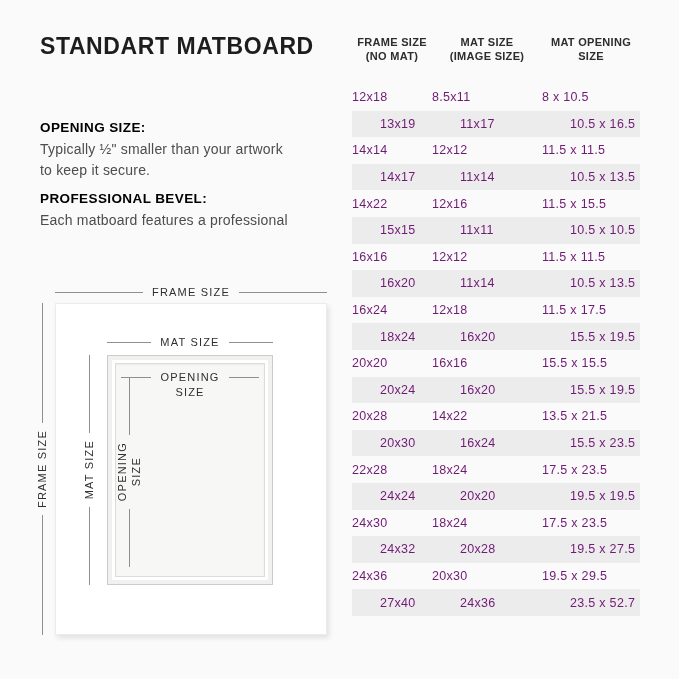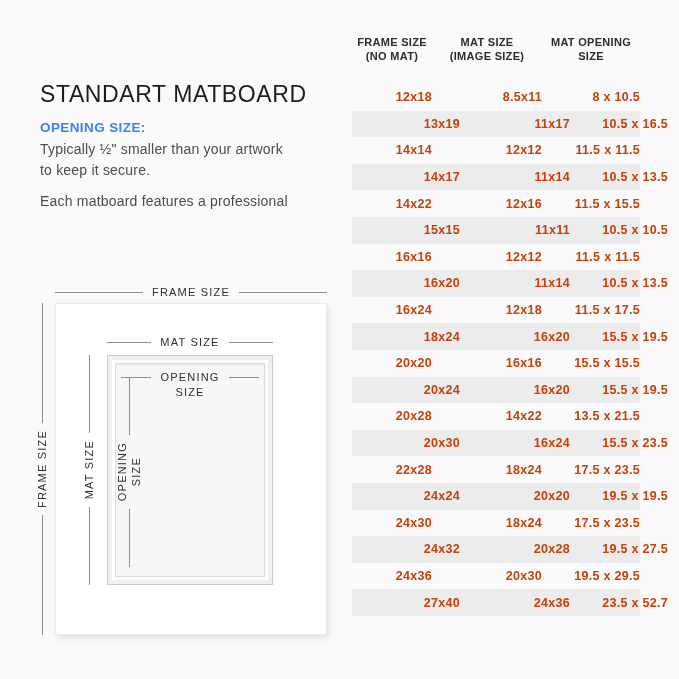--- a/index.html
+++ b/index.html
@@ -1,25 +1,25 @@
 <!DOCTYPE html>
 <html><head>
 <meta charset="utf-8">
 <style>
   * { margin:0; padding:0; box-sizing:border-box; }
   html,body { width:679px; height:679px; }
   body { font-family:"Liberation Sans", sans-serif; background:#fafafa; position:relative; overflow:hidden; }
   .page { position:absolute; inset:0; background:#fafafa; }
 
   
-  .title { position:absolute; left:40px; top:34px; font-size:23px; font-weight:normal;
-           line-height:25px; letter-spacing:0.6px; color:#1d1d1d;margin-top:48px; }
+  .title { position:absolute; left:40px; top:34px; font-size:23px; font-weight:bold;
+           line-height:25px; letter-spacing:0.6px; color:#1d1d1d; }
   .title span { display:block; }
   .info { position:absolute; left:40px; width:300px; }
-  .info-heading { font-size:13.5px; font-weight:bold; letter-spacing:0.4px; color:#3b82f6; margin-bottom:4px; }
+  .info-heading { font-size:13.5px; font-weight:bold; letter-spacing:0.4px; color:#000000; margin-bottom:4px; }
   .info-line { display:block; font-size:14px; line-height:20.5px; color:#4d4d4d; letter-spacing:0.2px; }
   #info-0 { top:120px; }
   #info-1 { top:191px; }
 
   
   .measure-h { position:absolute; display:flex; align-items:center; gap:9px; }
   .measure-h .lbl { font-size:11px; letter-spacing:1.2px; color:#2f2f2f; white-space:nowrap; }
   .mline-h { height:1px; background:#8f8f8f; flex:1; }
   .mline-h.short { flex:none; width:30px; }
   .measure-v { position:absolute; display:flex; flex-direction:column; align-items:center; gap:7px; }
@@ -48,38 +48,39 @@
 
   
   .size-table-head { position:absolute; left:352px; top:36px; width:288px;
                      display:grid; grid-template-columns:80px 110px 98px; }
   .th { text-align:center; font-size:11px; font-weight:bold; line-height:13.5px;
         letter-spacing:0.3px; color:#2d2d2d; }
   .th span { display:block; }
   .size-table-body { position:absolute; left:352px; top:84px; width:288px; }
   .trow { display:grid; grid-template-columns:80px 110px 98px; height:26.6px; align-items:center; }
   .trow.alt { background:#ececec;padding-left:28px; }
-  .tcell { text-align:right; font-size:12.5px; color:#c2410c; letter-spacing:0.3px;font-weight:bold; }
+  .tcell { text-align:left; font-size:12.5px; color:#701a75; letter-spacing:0.3px; }
 </style>
 </head>
 <body>
 
 <div class="page">
 
   <h1 class="title">
     <span>STANDART MATBOARD</span>
   </h1>
 
   <div class="info" id="info-0">
     <div class="info-heading">OPENING SIZE:</div>
     <span class="info-line">Typically ½" smaller than your artwork</span>
     <span class="info-line">to keep it secure.</span>
   </div>
 
   <div class="info" id="info-1">
+    <div class="info-heading">PROFESSIONAL BEVEL:</div>
     <span class="info-line">Each matboard features a professional</span>
   </div>
 
   <div>
 
     <div class="measure-h" id="frame-measure-top">
       <span class="mline-h"></span>
       <span class="lbl">FRAME SIZE</span>
       <span class="mline-h"></span>
     </div>

